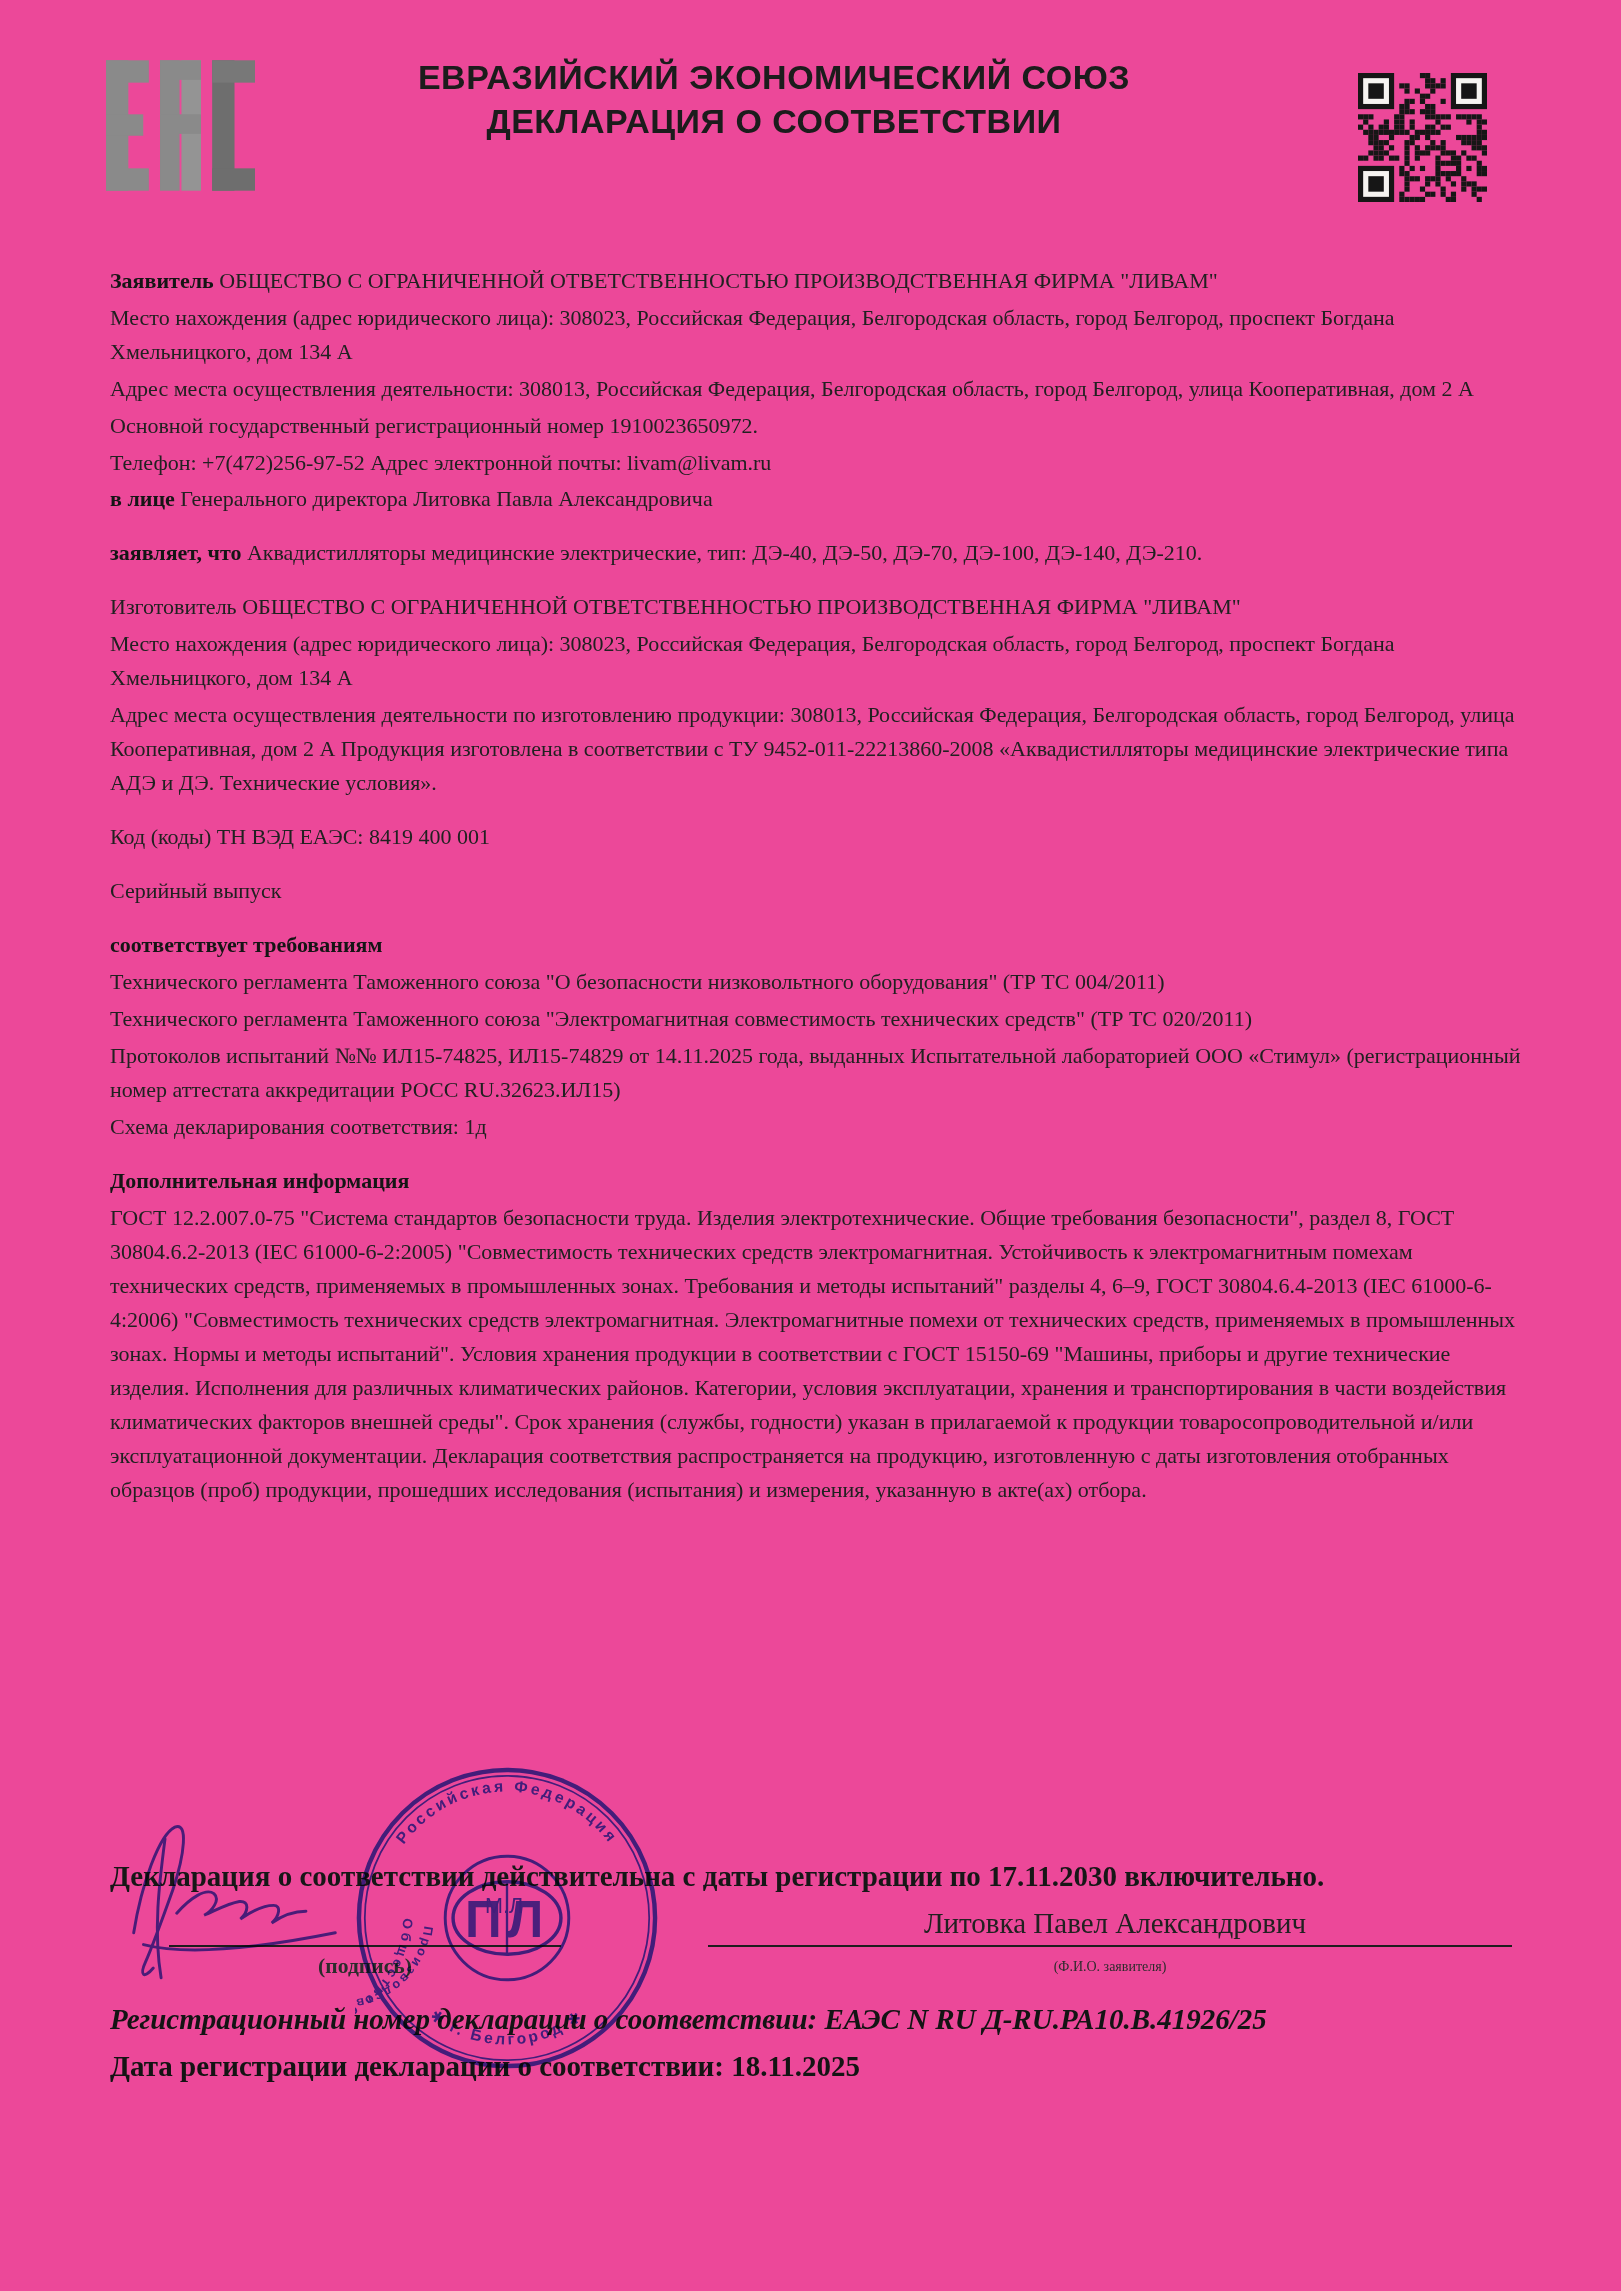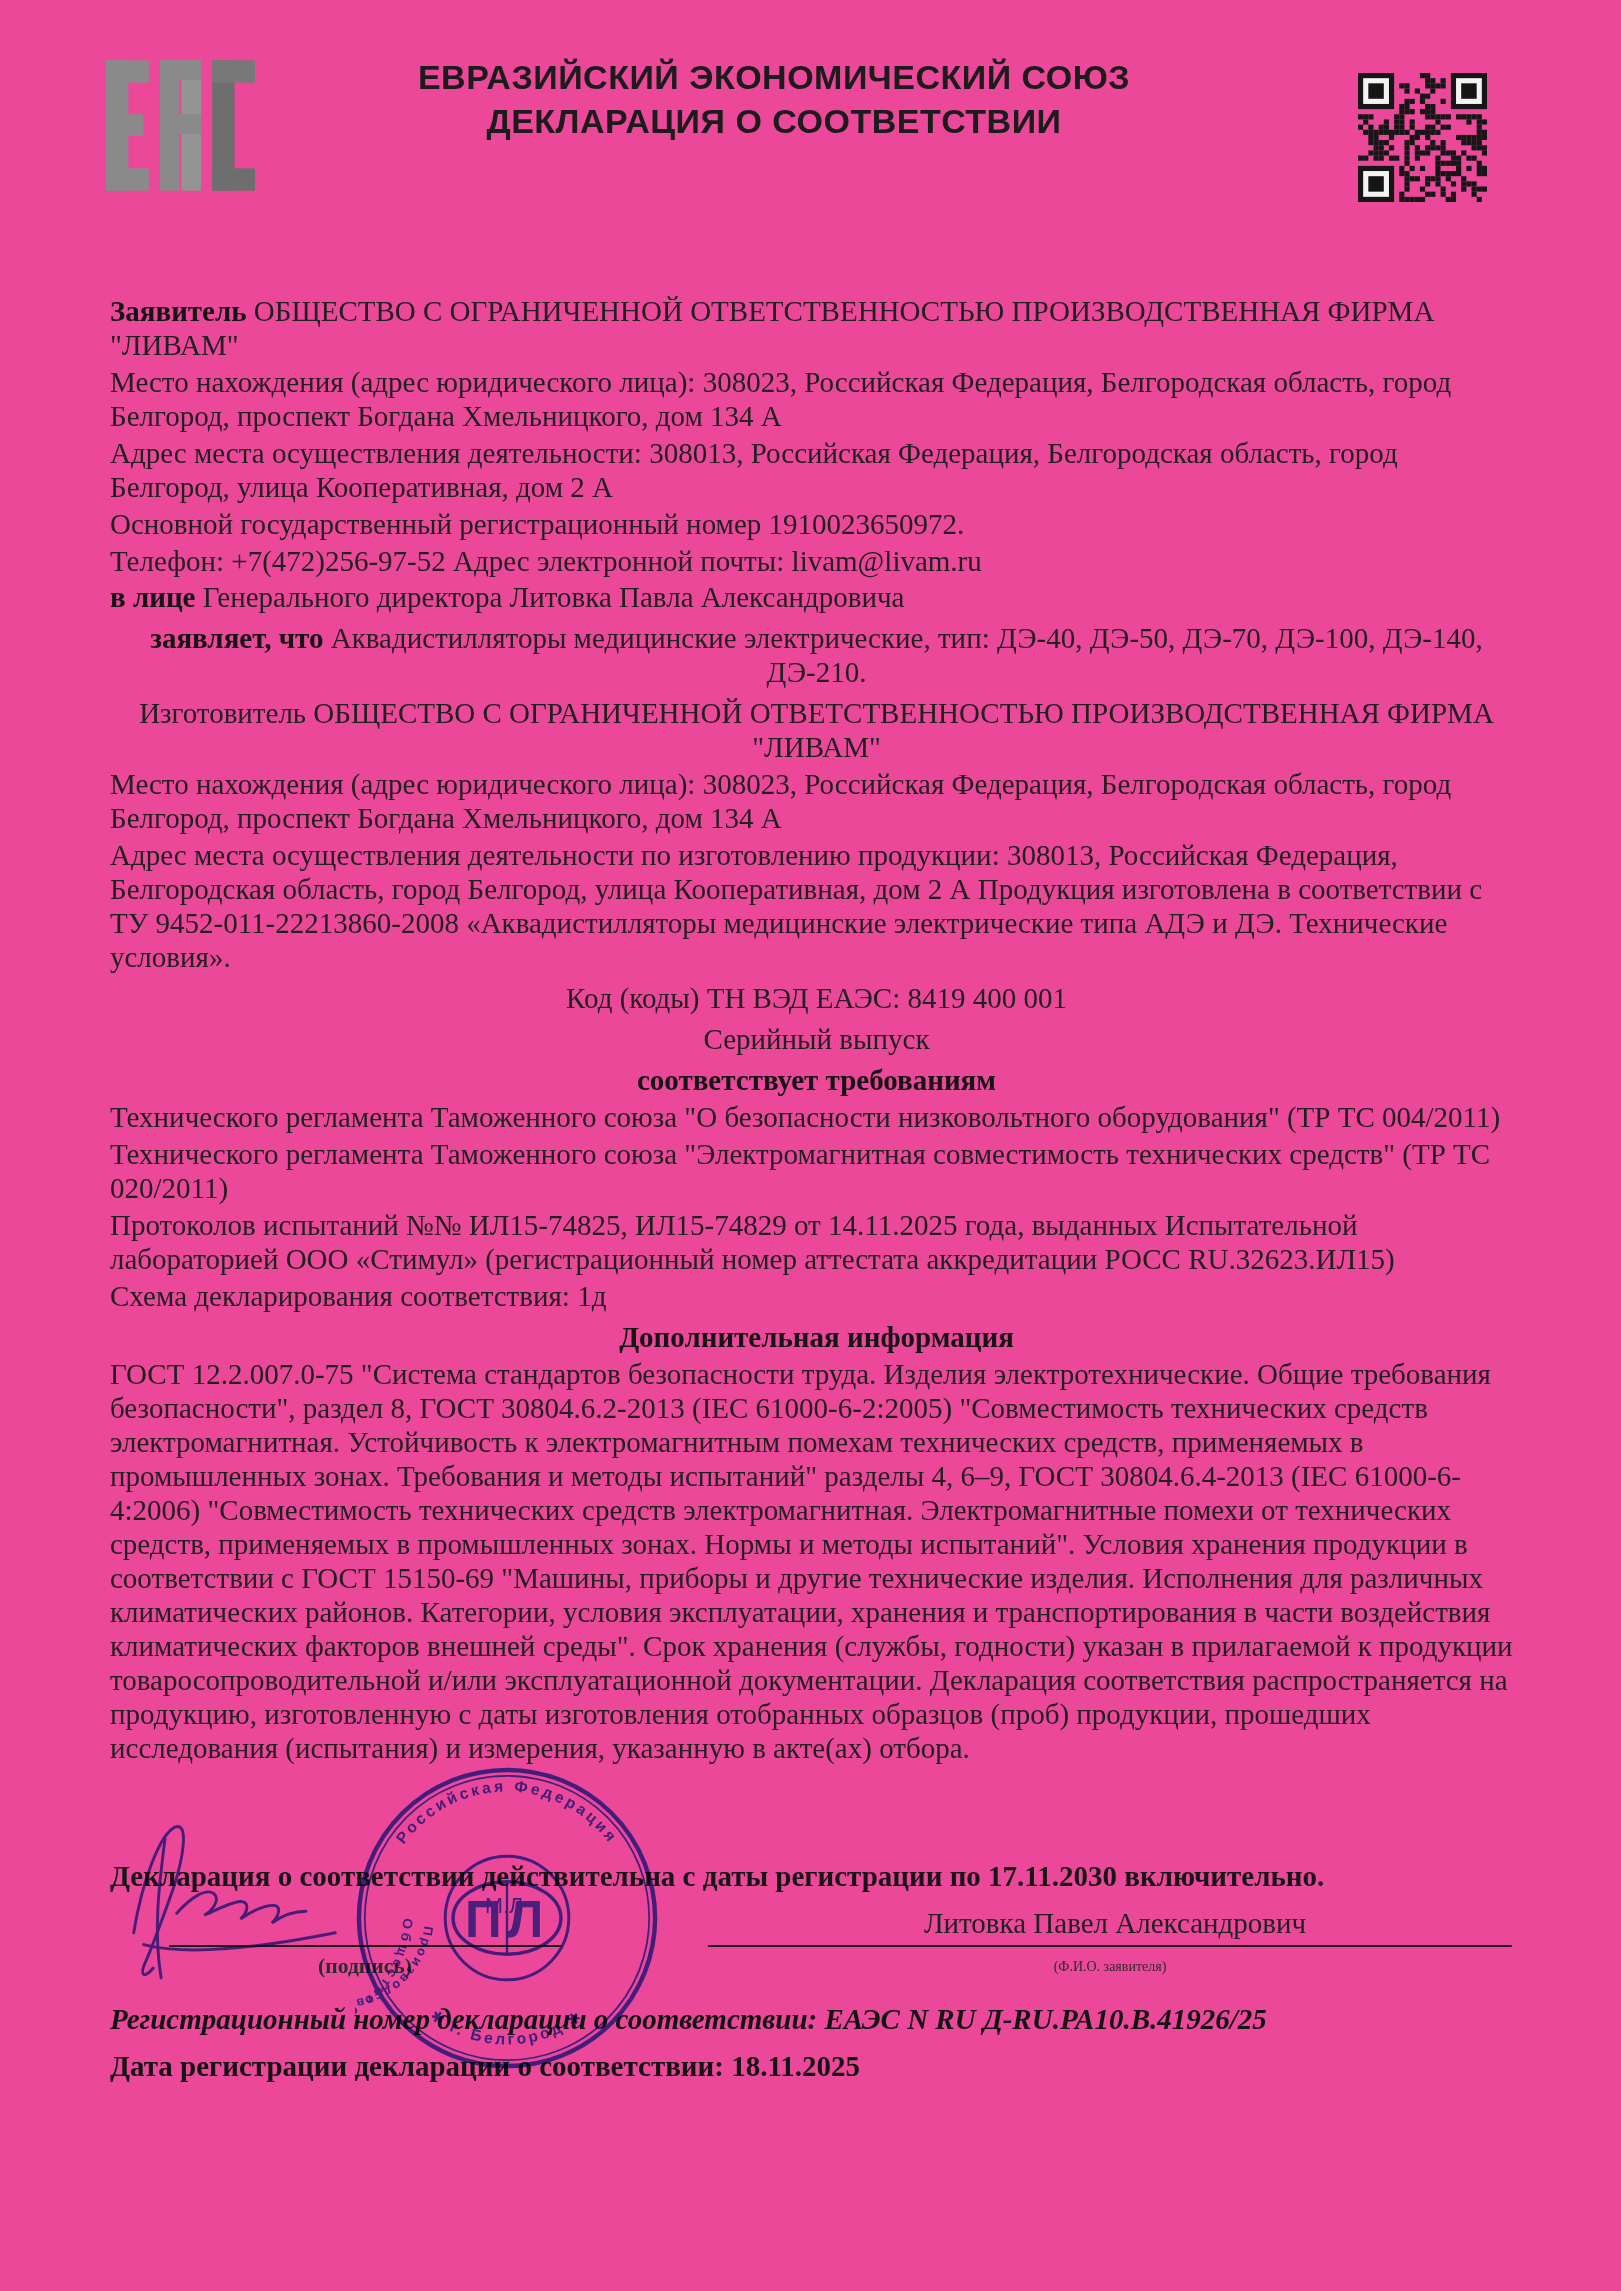--- a/index.html
+++ b/index.html
@@ -17,25 +17,25 @@
   .doc-title{
     position:absolute;left:235px;top:55px;width:1078px;
     text-align:center;
     font-family:"Liberation Sans","DejaVu Sans",sans-serif;
     font-weight:bold;font-size:34px;line-height:44px;color:#1c1c1c;
     letter-spacing:0.5px;
   }
   .qr{position:absolute;left:1358px;top:73px;width:129px;height:129px;}
   
   .doc-body{
-    position:absolute;left:110px;top:294px;width:1413px;
-    font-size:29px;line-height:34px;
+    position:absolute;left:110px;top:264px;width:1413px;
+    font-size:22px;line-height:34px;
   }
   .doc-body p{margin:0 0 2.9px 0;}
-  .doc-body p.section{margin-top:7px;text-align:center;}
+  .doc-body p.section{margin-top:20px;}
   .doc-body b{color:#151515;}
   
   .doc-footer{position:absolute;left:110px;top:1855px;width:1413px;font-size:29px;line-height:35px;}
   .validity{position:absolute;left:0;top:3.9px;width:1413px;font-weight:bold;color:#171717;}
   .fio-name{position:absolute;left:608px;top:51px;width:794px;text-align:center;}
   .sig-line{position:absolute;top:90px;left:59px;width:392px;border-top:2.5px solid #1d1d1d;}
   .fio-line{position:absolute;top:90px;left:598px;width:804px;border-top:2.5px solid #1d1d1d;}
   .sig-caption{position:absolute;top:94px;left:59px;width:392px;text-align:center;font-size:21.6px;color:#2c2c2c;font-weight:bold;}
   .fio-caption{position:absolute;top:94px;left:598px;width:804px;text-align:center;font-size:14px;color:#2c2c2c;}
   .reg-line{position:absolute;left:0;top:147px;font-weight:bold;color:#141414;font-style:italic;}

